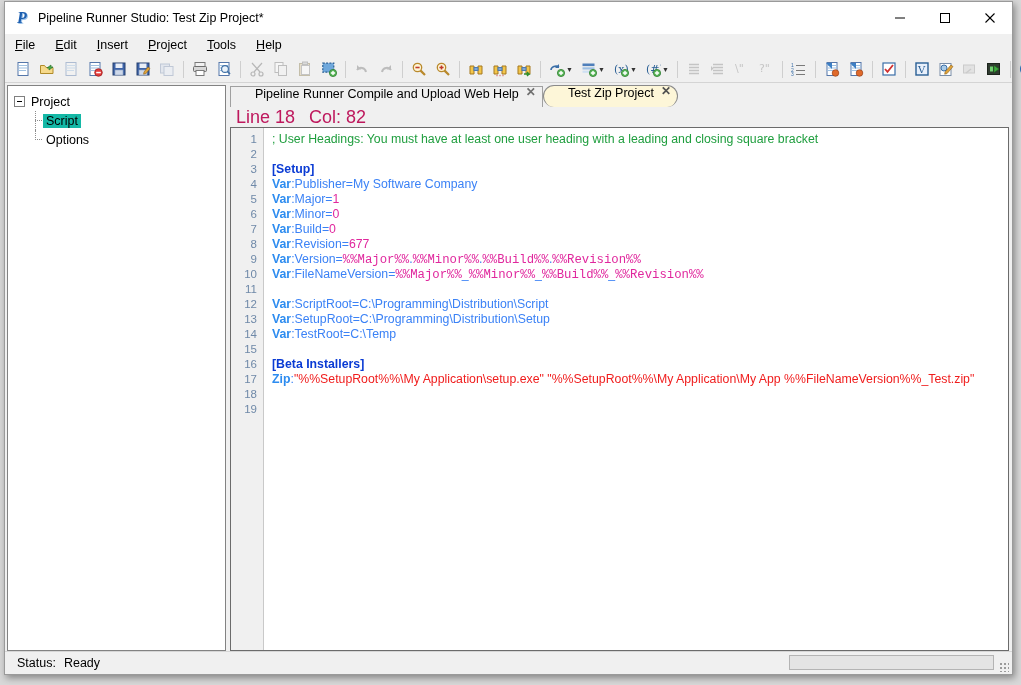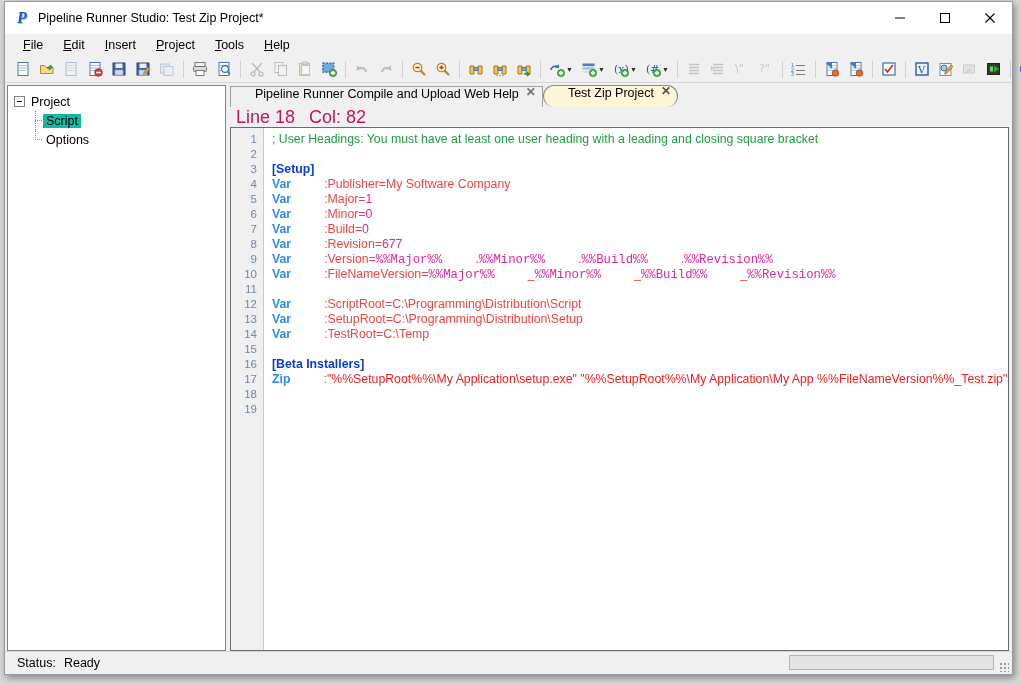--- a/index.html
+++ b/index.html
@@ -73,21 +73,21 @@
     color: #000;
   }
   .winbtn svg { display:block; }
 
   
   .menubar {
     height: 22px;
     background: #f0f0f0;
     display: flex;
     align-items: center;
-    padding-left: 8px;
+    padding-left: 0;
     flex: 0 0 auto;
     border-bottom: 0;
   }
   .menuitem {
     font-size: 12.5px;
     color: #000;
     padding: 2px 10px;
     white-space: nowrap;
     line-height: 16px;
   }
@@ -298,21 +298,21 @@
     height: 15px;
     line-height: 15px;
     font-family: "Liberation Sans", sans-serif;
     font-size: 12.3px;
     white-space: pre;
     color: #000;
   }
   .tok-comment { color: #1f9e3e; }
   .tok-section { color: #0a3bd4; font-weight: bold; }
   .tok-cmd     { color: #2d8cf0; font-weight: bold; }
-  .tok-plain   { color: #ef4444; margin-left: 33px; }
+  .tok-plain   { color: #3b82f6; }
   .tok-num     { color: #e0279d; }
   .tok-var     { color: #e0279d; font-family: Liberation Mono, monospace; }
   .tok-str     { color: #f01d1d; }
 
   
   .statusbar {
     height: 22px;
     background: #f0f0f0;
     border-top: 1px solid #d6d6d6;
     display: flex;

